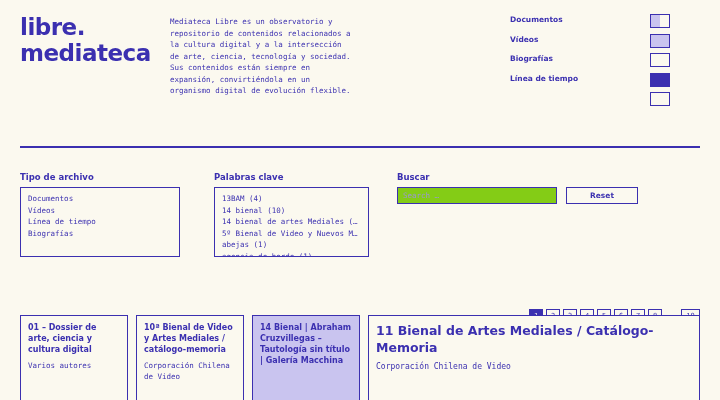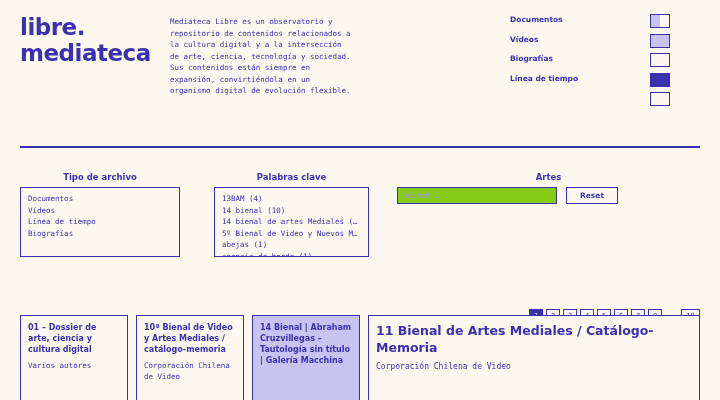--- a/index.html
+++ b/index.html
@@ -78,21 +78,20 @@
   .filters {
     position: absolute;
     top: 172px; left: 20px; right: 20px;
     display: flex;
   }
   .col-title {
     font-family: "DejaVu Sans", sans-serif;
     font-weight: bold;
     font-size: 8.5px;
     margin-bottom: 5px;
-    text-align: center;
   }
   .box {
     border: 1.5px solid #3b30b0;
     background: #fbf9ef;
     padding: 5px 7px;
   }
   .col-a { width: 160px; flex: none; }
   .col-a .box { height: 70px; }
   .col-b { width: 175px; flex: none; margin-left: 14px; padding-left: 20px; }
   .col-b .box { height: 70px; overflow: hidden; }
@@ -119,21 +118,21 @@
   .search-input::placeholder { color: #9b95d8; }
   .reset-btn {
     margin-left: 9px;
     height: 17px;
     border: 1.5px solid #3b30b0;
     background: #fbf9ef;
     color: #3b30b0;
     font-family: "DejaVu Sans", sans-serif;
     font-weight: bold;
     font-size: 7.5px;
-    padding: 0 13px;
+    padding: 0 23px;
     cursor: pointer;
   }
 
   
   .pager {
     position: absolute;
     right: 20px; top: 309px;
     display: flex;
     align-items: center;
   }
@@ -243,21 +242,21 @@
         <div class="opt">13BAM  (4)</div>
         <div class="opt">14 bienal  (10)</div>
         <div class="opt">14 bienal de artes Mediales  (1)</div>
         <div class="opt">5º Bienal de Video y Nuevos Medios  (1)</div>
         <div class="opt">abejas  (1)</div>
         <div class="opt">agencia de borde  (1)</div>
       </div>
     </div>
 
     <div class="col-c">
-      <div class="col-title">Artes</div>
+      <div class="col-title">Buscar</div>
       <div class="searchrow">
         <input class="search-input" type="text" placeholder="Search …" style="">
         <button class="reset-btn">Reset</button>
       </div>
     </div>
   </div>
 
   <div class="pager">
     <button class="pg active">1</button>
     <button class="pg">2</button>

